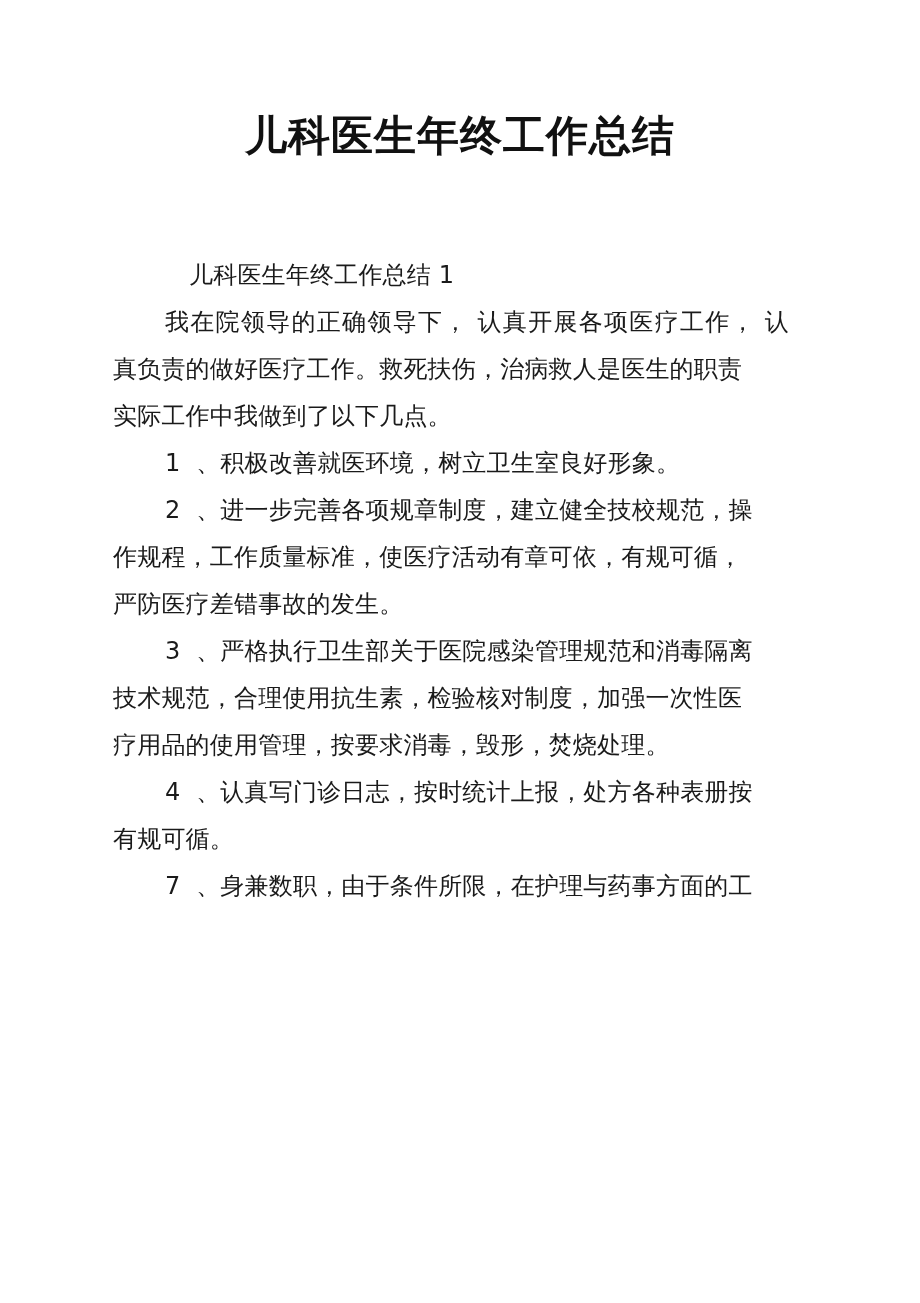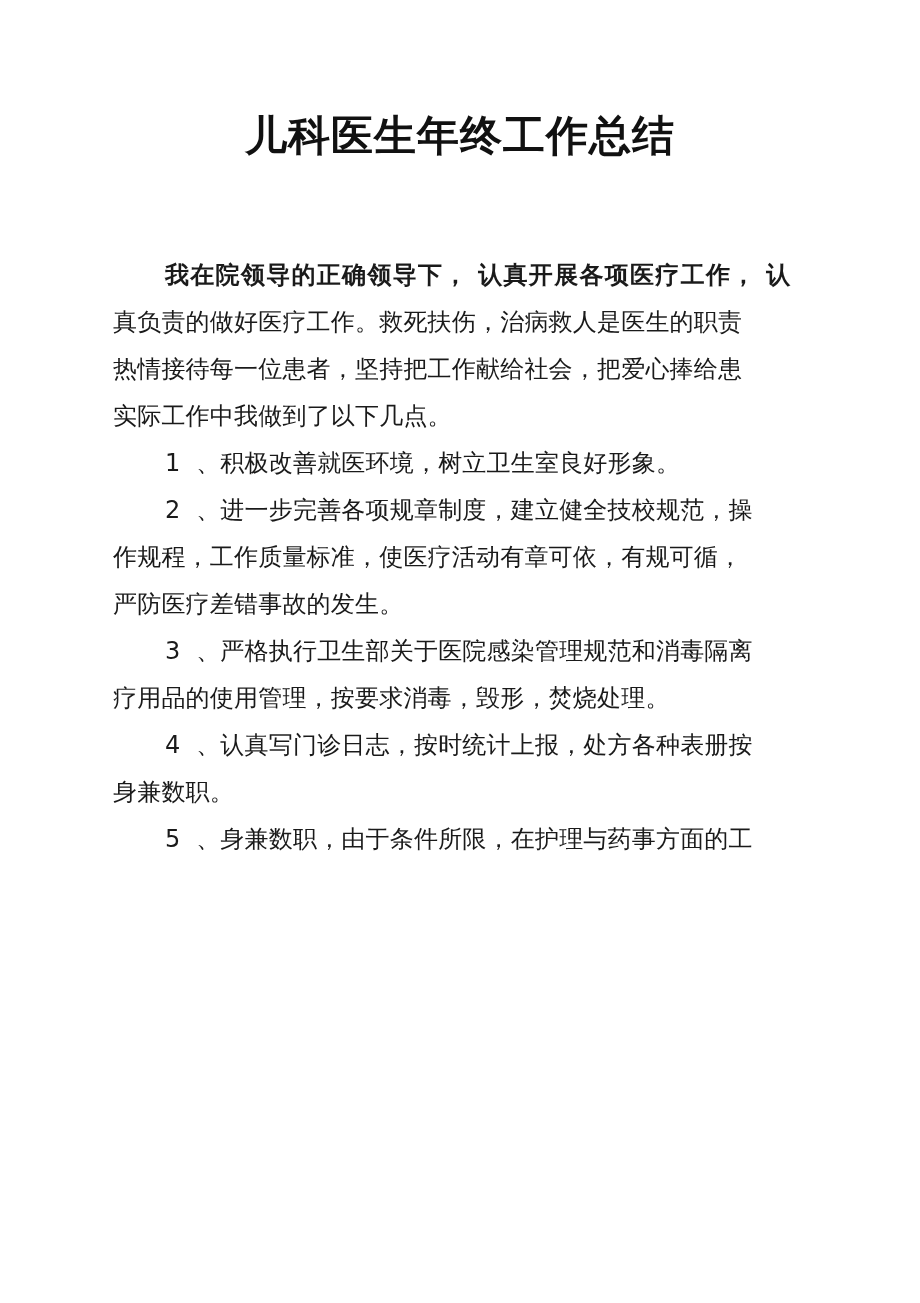--- a/index.html
+++ b/index.html
@@ -58,59 +58,59 @@
   .line.indent {
     text-indent: 52px;
   }
   .line.indent-sub {
     text-indent: 76px;
   }
 
   
   .line.wide {
     letter-spacing: 1.3px;
-    font-weight: bold;
   }
 </style>
 </head>
 <body>
 
 <div class="page">
 
   <div class="doc-title">儿科医生年终工作总结</div>
 
   <div class="body-block">
 
+    <div class="line indent-sub">儿科医生年终工作总结 1</div>
 
     <div class="line indent wide">我在院领导的正确领导下， 认真开展各项医疗工作， 认</div>
 
     <div class="line">真负责的做好医疗工作。救死扶伤，治病救人是医生的职责</div>
 
 
-    <div class="line">热情接待每一位患者，坚持把工作献给社会，把爱心捧给患</div>
 
 
 
     <div class="line">实际工作中我做到了以下几点。</div>
 
     <div class="line indent">1  、积极改善就医环境，树立卫生室良好形象。</div>
 
     <div class="line indent">2  、进一步完善各项规章制度，建立健全技校规范，操</div>
 
     <div class="line">作规程，工作质量标准，使医疗活动有章可依，有规可循，</div>
 
     <div class="line">严防医疗差错事故的发生。</div>
 
     <div class="line indent">3  、严格执行卫生部关于医院感染管理规范和消毒隔离</div>
 
+    <div class="line">技术规范，合理使用抗生素，检验核对制度，加强一次性医</div>
 
     <div class="line">疗用品的使用管理，按要求消毒，毁形，焚烧处理。</div>
 
     <div class="line indent">4  、认真写门诊日志，按时统计上报，处方各种表册按</div>
 
-    <div class="line">身兼数职。</div>
+    <div class="line">有规可循。</div>
 
-    <div class="line indent">5  、身兼数职，由于条件所限，在护理与药事方面的工</div>
+    <div class="line indent">7  、身兼数职，由于条件所限，在护理与药事方面的工</div>
 
 
   </div>
 
 </div>
 
 </body></html>

